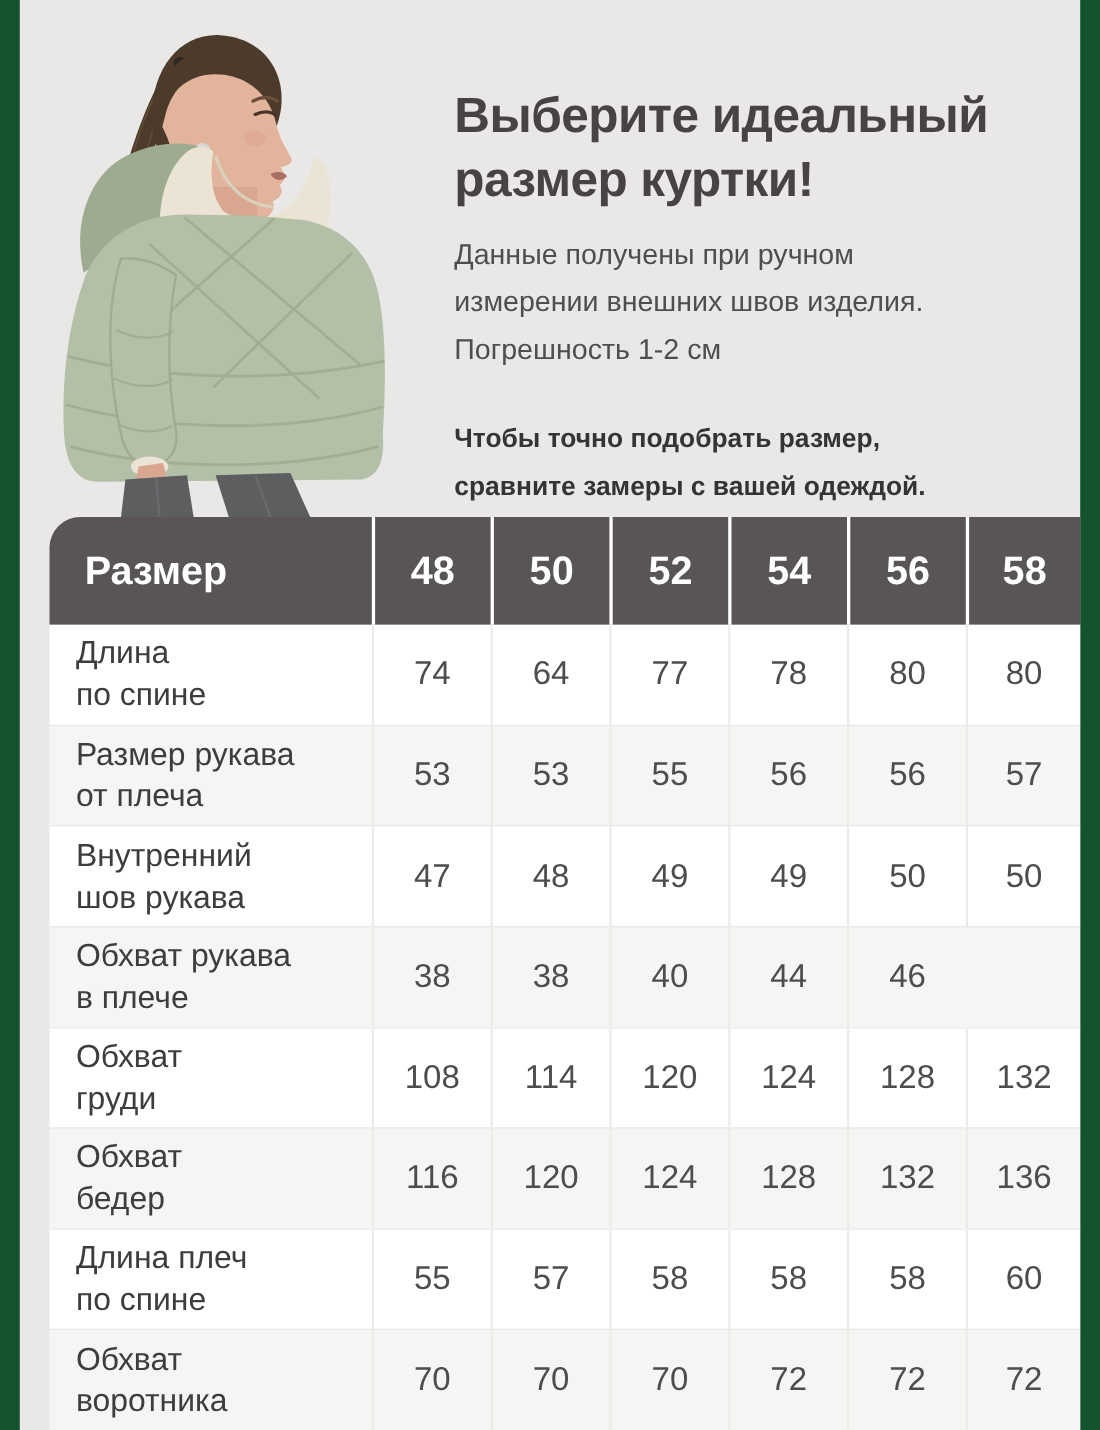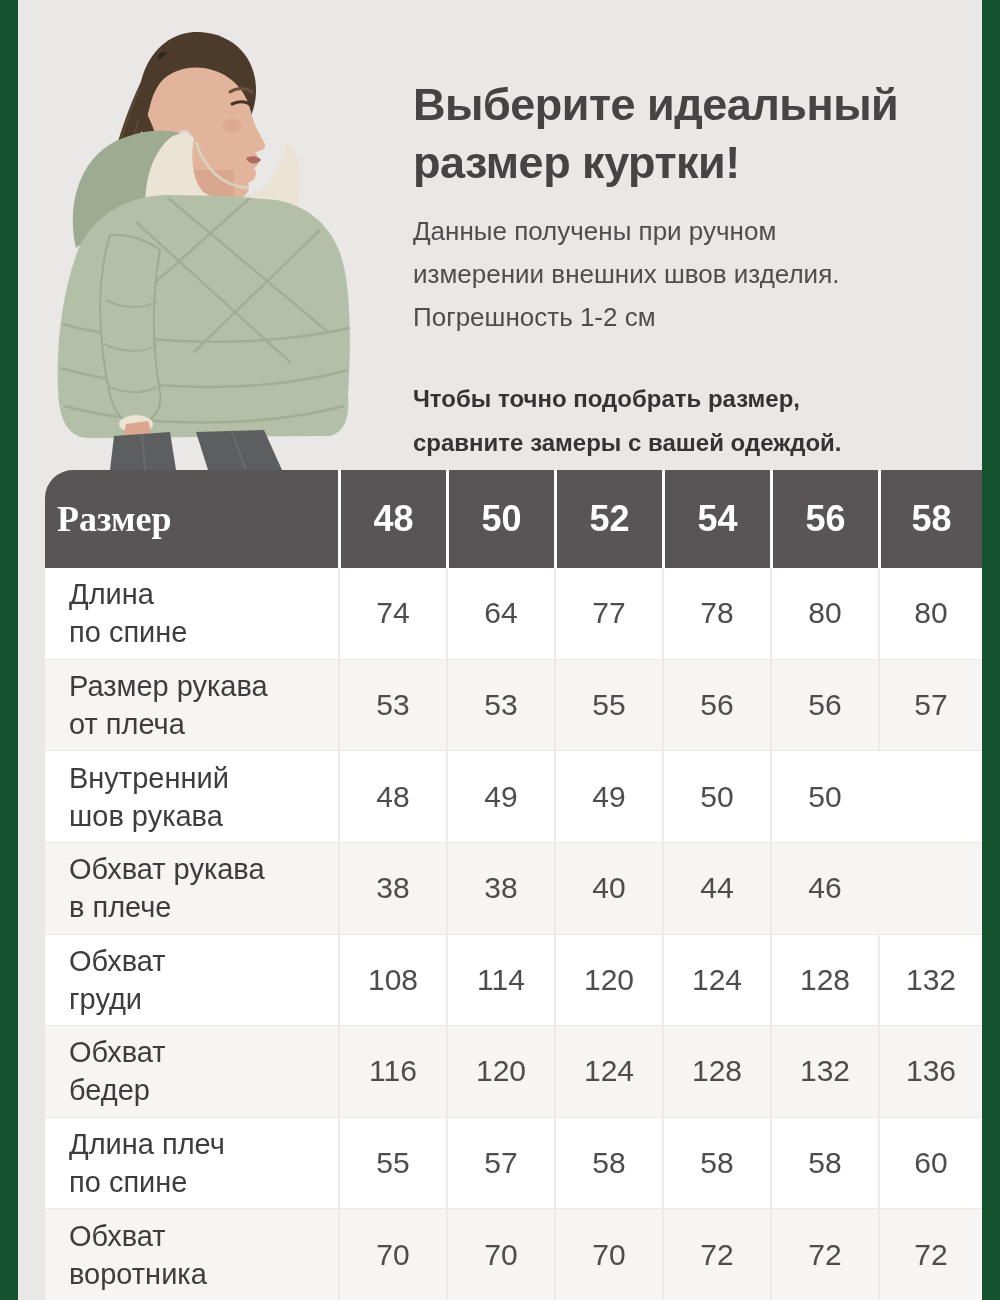--- a/index.html
+++ b/index.html
@@ -12,21 +12,21 @@
   .title{position:absolute;left:0;top:76px;width:575px;font-size:45px;font-weight:bold;
     color:#474344;line-height:58px;letter-spacing:-0.5px;}
   .desc{position:absolute;left:0;top:210px;width:575px;font-size:26px;color:#4f4d4d;line-height:43px;}
   .note{position:absolute;left:0;top:338px;width:575px;font-size:24px;font-weight:bold;color:#363334;line-height:44px;margin-top:39px;}
   
   .size-table{position:absolute;left:45px;top:470px;width:937px;height:830px;display:flex;flex-direction:column;}
   .thead{display:grid;grid-template-columns:293px 108px 108px 108px 108px 108px 104px;
     height:98px;background:var(--header-bg,#595556);border-radius:28px 0 0 0;color:var(--header-text,#fff);
     font-weight:bold;font-size:36px;flex:0 0 auto;}
   .thead .hcell{display:flex;align-items:center;justify-content:center;}
-  .thead .hcell.first{justify-content:flex-start;padding-left:12px;font-family:Liberation Serif, serif;}
+  .thead .hcell.first{justify-content:flex-start;padding-left:32px;}
   .thead .hcell + .hcell{border-left:3px solid #ffffff;}
   .tbody{flex:1;display:flex;flex-direction:column;}
   .trow{flex:1;display:grid;grid-template-columns:293px 108px 108px 108px 108px 108px 104px;background:#ffffff;}
   .trow.alt{background:var(--row-alt,#f6f5f4);}
   .trow + .trow{border-top:1px solid #eae8e6;}
   .tcell{display:flex;align-items:center;justify-content:center;font-size:30px;color:#4e4c4c;box-sizing:border-box;}
   .tcell.label{flex-direction:column;align-items:flex-start;justify-content:center;padding-left:24px;
     font-size:29px;color:#3e3c3c;line-height:38px;}
   .tcell + .tcell{border-left:2px solid #ecebe8;}
 </style>
@@ -158,20 +158,21 @@
           <div class="tcell val">55</div>
           <div class="tcell val">56</div>
           <div class="tcell val">56</div>
           <div class="tcell val">57</div>
         </div>
         <div class="trow">
           <div class="tcell label">
             <div>Внутренний</div>
             <div>шов рукава</div>
           </div>
+          <div class="tcell val">47</div>
           <div class="tcell val">48</div>
           <div class="tcell val">49</div>
           <div class="tcell val">49</div>
           <div class="tcell val">50</div>
           <div class="tcell val">50</div>
         </div>
         <div class="trow alt">
           <div class="tcell label">
             <div>Обхват рукава</div>
             <div>в плече</div>

